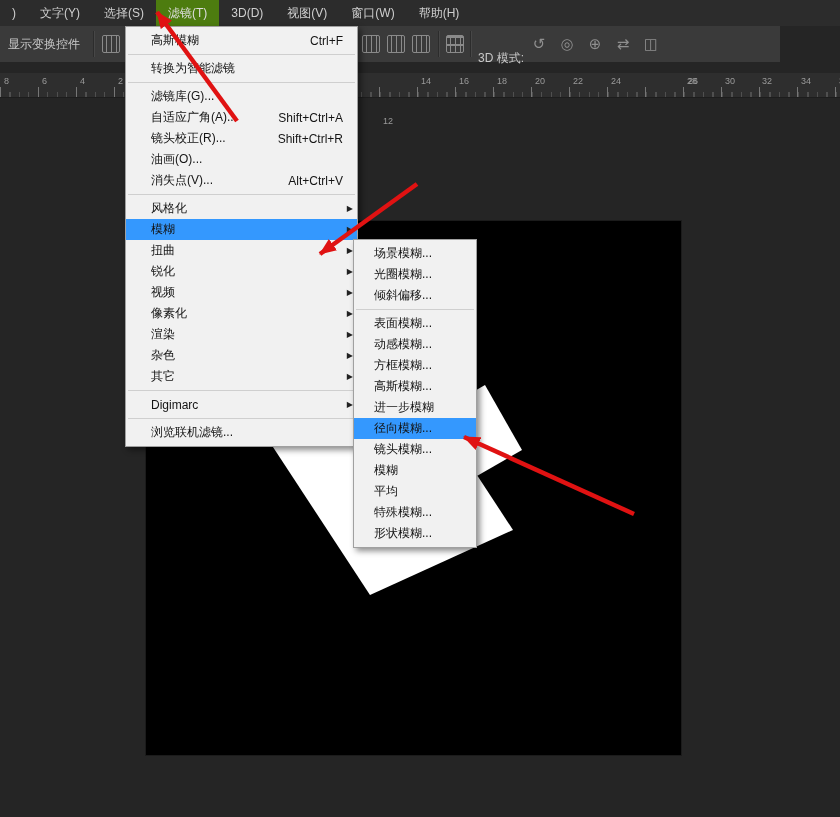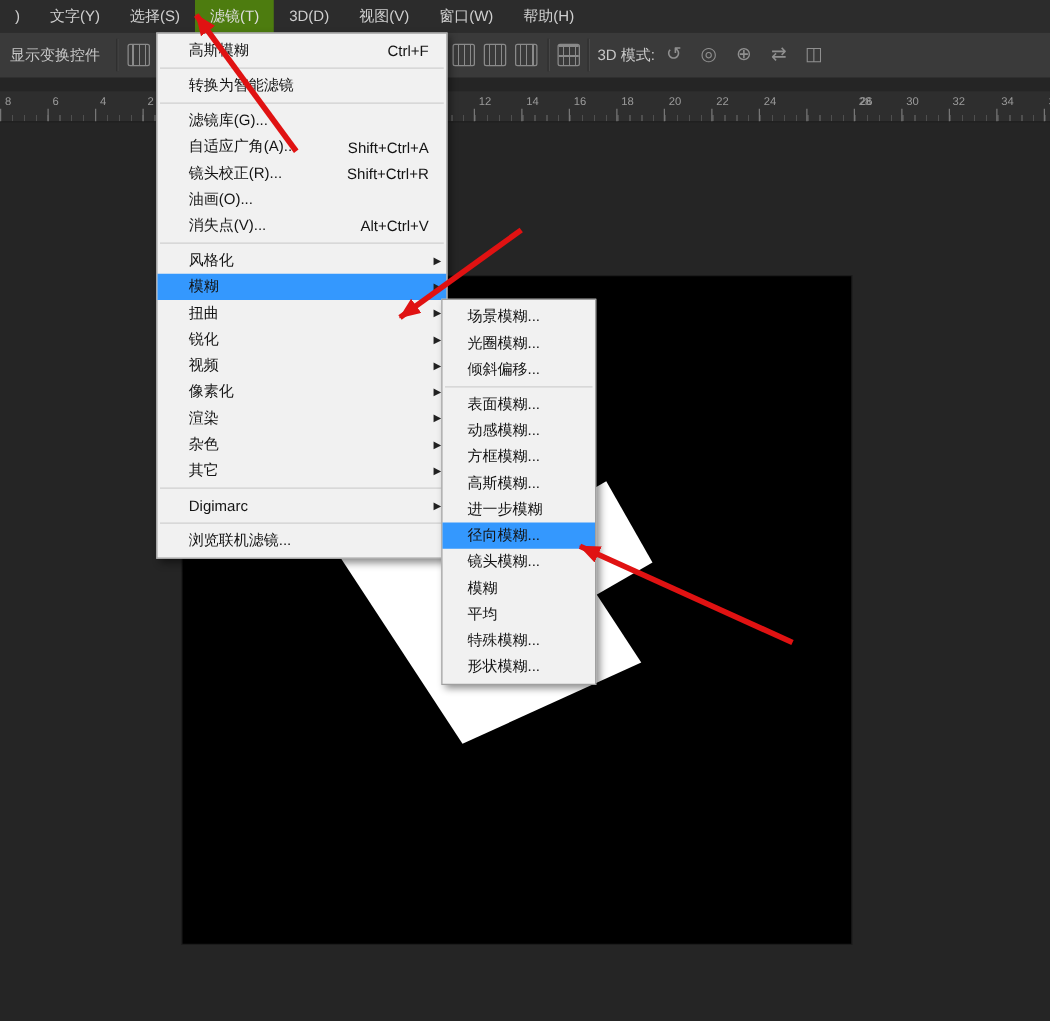--- a/index.html
+++ b/index.html
@@ -6,35 +6,35 @@
   #app{position:relative;width:840px;height:817px;overflow:hidden;
        font-family:"Liberation Sans","DejaVu Sans",sans-serif;background:#252525;}
 
   
   .menu-bar{position:absolute;left:0;top:0;width:840px;height:26px;background:#2c2c2c;
             display:flex;align-items:stretch;color:#cfcfcf;font-size:12px;z-index:4;}
   .mb-item{display:flex;align-items:center;padding:0 12px;cursor:default;white-space:nowrap;}
   .mb-item.active{background:#4d7c0f;color:#dedede;}
 
   
-  .options-bar{position:absolute;left:0;top:26px;width:840px;height:36px;background:#3a3a3a;
+  .options-bar{position:absolute;left:0;top:26px;width:780px;height:36px;background:#3a3a3a;
                color:#c8c8c8;font-size:12px;z-index:2;}
   .ob-label{position:absolute;left:8px;top:10px;}
   .ob-vsep{position:absolute;top:5px;width:1px;height:26px;background:#2c2c2c;border-right:1px solid #474747;}
   .ob-icon{position:absolute;top:9px;width:18px;height:18px;border:1px solid #8a8a8a;border-radius:2px;
            box-sizing:border-box;background:
            linear-gradient(to right,transparent 3px,#8a8a8a 3px,#8a8a8a 4px,transparent 4px,
                            transparent 8px,#8a8a8a 8px,#8a8a8a 9px,transparent 9px,
                            transparent 13px,#8a8a8a 13px,#8a8a8a 14px,transparent 14px);}
   .ob-grid{background:
            linear-gradient(#8a8a8a 2px,transparent 2px,transparent 8px,#8a8a8a 8px,#8a8a8a 10px,transparent 10px),
            linear-gradient(to right,transparent 3px,#8a8a8a 3px,#8a8a8a 4px,transparent 4px,
                            transparent 8px,#8a8a8a 8px,#8a8a8a 9px,transparent 9px,
                            transparent 13px,#8a8a8a 13px,#8a8a8a 14px,transparent 14px);}
-  .ob-mode-label{position:absolute;left:478px;top:10px;}
+  .ob-mode-label{position:absolute;left:478px;top:24px;}
   .ob-mode-icons{position:absolute;left:530px;top:5px;display:flex;gap:10px;font-size:15px;color:#8f8f8f;}
   .ob-mode-icons span{width:18px;text-align:center;line-height:26px;}
 
   
   .ruler{position:absolute;left:0;top:73px;width:840px;height:24px;background:#2e2e2e;
          border-bottom:1px solid #1d1d1d;z-index:1;
          background-image:repeating-linear-gradient(to right,#4f4f4f 0 1px,transparent 1px 9.5px);
          background-size:100% 5px;background-position:0 100%;background-repeat:no-repeat;}
   .ruler .tick{position:absolute;bottom:0;width:1px;height:10px;background:#767676;}
   .ruler .num{position:absolute;top:3px;font-size:9px;color:#9a9a9a;}
@@ -100,21 +100,21 @@
   <div class="ruler">
       <div class="tick" style="left: 0px;"></div>
       <div class="num" style="left: 4px;">8</div>
       <div class="tick" style="left: 38px;"></div>
       <div class="num" style="left: 42px;">6</div>
       <div class="tick" style="left: 76px;"></div>
       <div class="num" style="left: 80px;">4</div>
       <div class="tick" style="left: 114px;"></div>
       <div class="num" style="left: 118px;">2</div>
       <div class="tick" style="left: 379px;"></div>
-      <div class="num" style="left: 383px;">12</div>
+      <div class="num" style="left: 383px; margin-top: 40px;">12</div>
       <div class="tick" style="left: 417px;"></div>
       <div class="num" style="left: 421px;">14</div>
       <div class="tick" style="left: 455px;"></div>
       <div class="num" style="left: 459px;">16</div>
       <div class="tick" style="left: 493px;"></div>
       <div class="num" style="left: 497px;">18</div>
       <div class="tick" style="left: 531px;"></div>
       <div class="num" style="left: 535px;">20</div>
       <div class="tick" style="left: 569px;"></div>
       <div class="num" style="left: 573px;">22</div>

